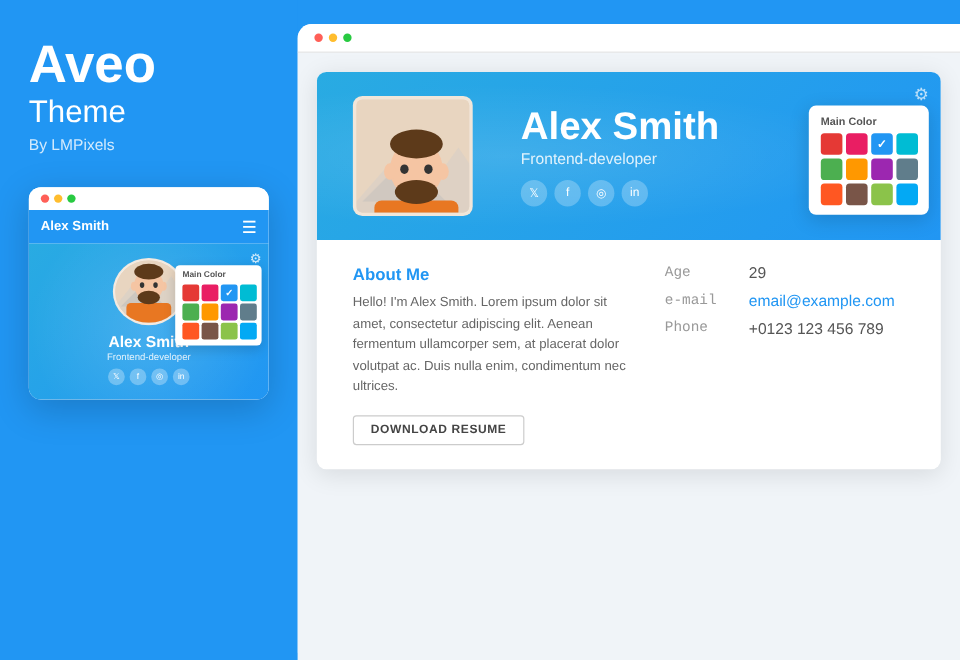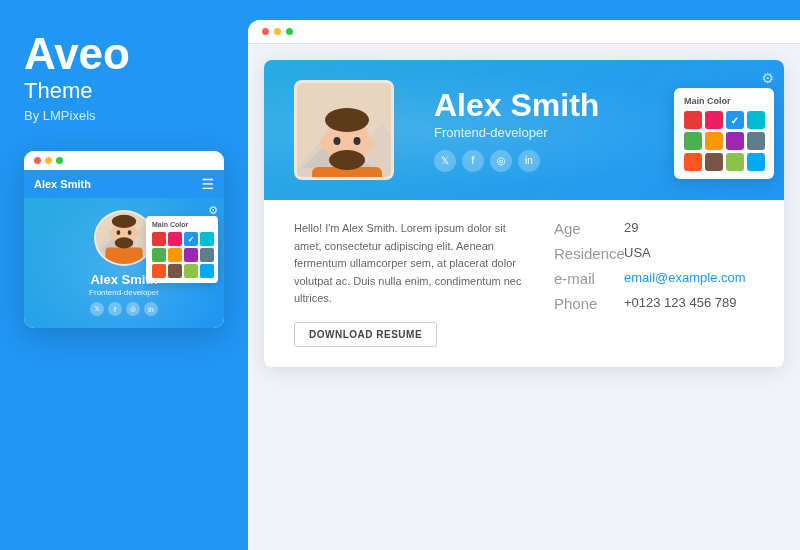--- a/index.html
+++ b/index.html
@@ -22,21 +22,21 @@
       flex-direction: column;
       align-items: flex-start;
     }
     .brand-title {
       font-size: 44px;
       font-weight: 800;
       color: #fff;
       line-height: 1;
     }
     .brand-subtitle {
-      font-size: 22px;
+      font-size: 26px;
       font-weight: 300;
       color: #fff;
       margin-top: 2px;
     }
     .brand-by {
       font-size: 13px;
       color: rgba(255,255,255,0.8);
       margin-top: 4px;
     }
 
@@ -364,23 +364,24 @@
       width: 200px;
       flex-shrink: 0;
     }
     .info-row {
       display: flex;
       margin-bottom: 8px;
       align-items: flex-start;
     }
     .info-label {
       width: 70px;
-      font-size: 15px;
+      font-size: 12px;
       color: #999;
       flex-shrink: 0;
+      font-family: Liberation Mono, monospace;
     }
     .info-value {
       font-size: 13px;
       color: #555;
     }
     .info-value.link {
       color: #2196F3;
     }
   </style>
 </head>
@@ -523,31 +524,30 @@
             <div class="social-btn">𝕏</div>
             <div class="social-btn">f</div>
             <div class="social-btn">◎</div>
             <div class="social-btn">in</div>
           </div>
         </div>
       </div>
 
       <div class="resume-body">
         <div class="about-section">
+          <div class="section-title">
+            <span>About </span><span style="color:#2196F3;">Me</span>
+          </div>
           <div class="about-text">Hello! I'm Alex Smith. Lorem ipsum dolor sit amet, consectetur adipiscing elit. Aenean fermentum ullamcorper sem, at placerat dolor volutpat ac. Duis nulla enim, condimentum nec ultrices.</div>
           <button class="download-btn">DOWNLOAD RESUME</button>
         </div>
         <div class="info-section" id="info-rows">
             <div class="info-row">
               <div class="info-label">Age</div>
               <div class="info-value">29</div>
-            </div>
-            <div class="info-row">
-              <div class="info-label">Residence</div>
-              <div class="info-value">USA</div>
             </div>
             <div class="info-row">
               <div class="info-label">e-mail</div>
               <div class="info-value link">email@example.com</div>
             </div>
             <div class="info-row">
               <div class="info-label">Phone</div>
               <div class="info-value">+0123 123 456 789</div>
             </div>
           </div>

